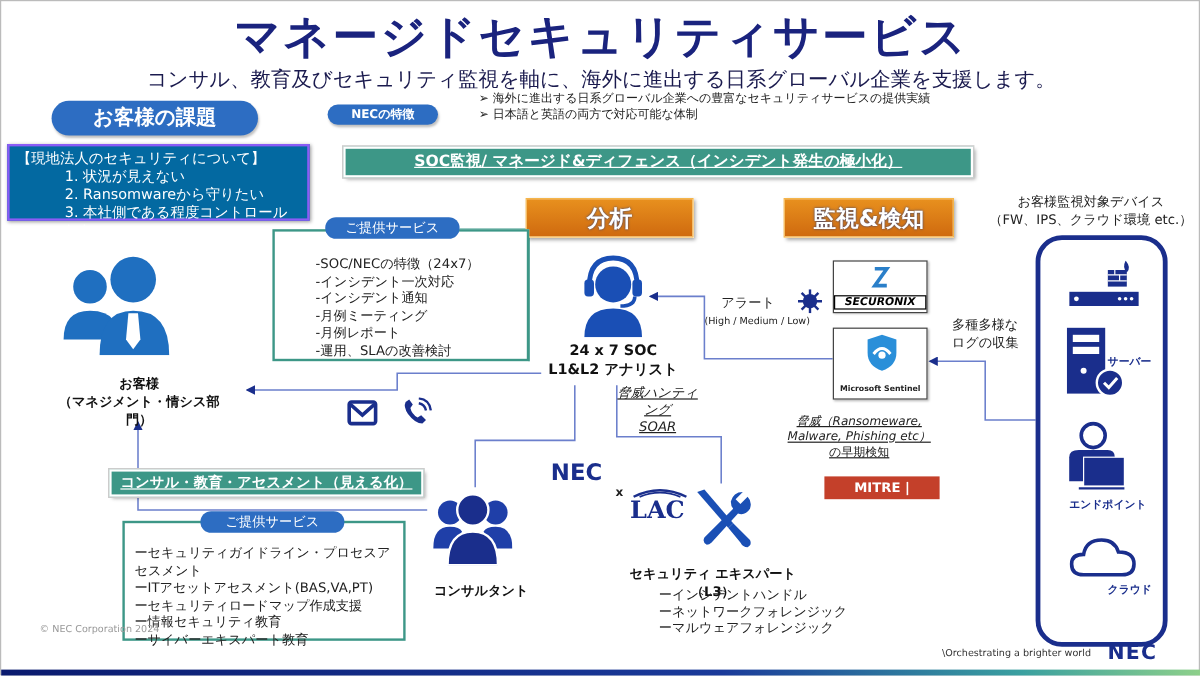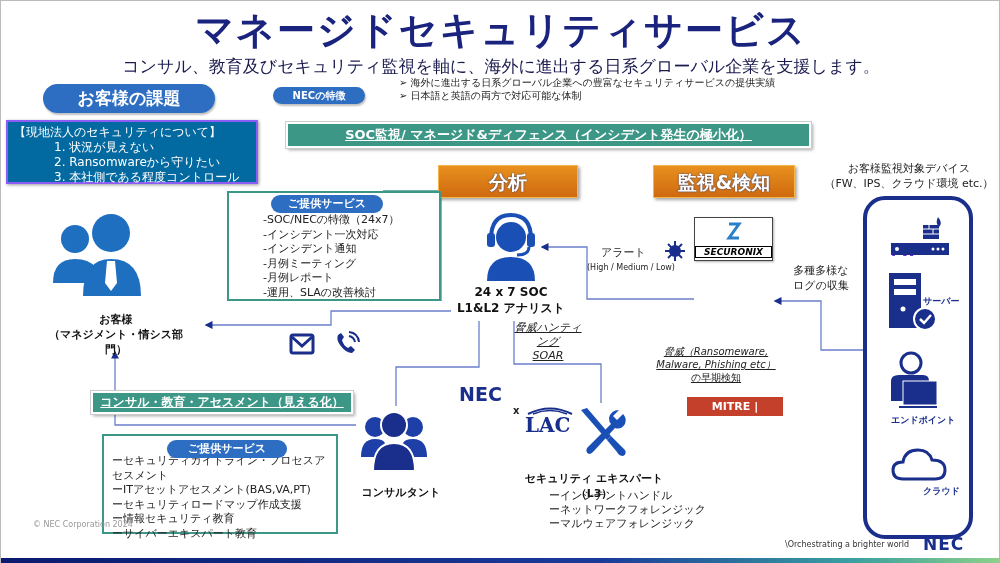--- a/index.html
+++ b/index.html
@@ -18,21 +18,21 @@
   .soc-banner { left: 285px; top: 121px; width: 525px; height: 26px; line-height: 22px; font-size: 13px; }
   .consult-banner { left: 90px; top: 390px; width: 262px; height: 23px; line-height: 19px; font-size: 12px; }
   .orange { background: linear-gradient(#e8901e, #cf6a0f); color: #fff; font-weight: bold; text-align: center; border: 1px solid #f5b54a; box-shadow: 2px 2px 3px rgba(0,0,0,0.35); text-shadow: 0 0 2px #1a3a8a; }
   .ana { left: 437px; top: 164px; width: 140px; height: 33px; line-height: 33px; font-size: 19px; }
   .mon { left: 652px; top: 164px; width: 142px; height: 33px; line-height: 33px; font-size: 19px; }
   .svc-box { border: 2px solid #3d9787; background: #fff; }
   .svc1 { left: 226px; top: 190px; width: 214px; height: 110px; }
   .svc1 .list { position: absolute; left: 34px; top: 20px; font-size: 11px; line-height: 14.5px; color: #222; }
   .svc2 { left: 101px; top: 433px; width: 236px; height: 100px; }
   .svc2 .list { position: absolute; left: 8px; top: 18px; font-size: 11px; line-height: 14.5px; color: #222; }
-  .svc-pill { height: 18px; line-height: 18px; font-size: 11px; background: #2d6dc2; color: #fff; border-radius: 10px; text-align: center; font-weight: bold; margin-top: 14px; }
+  .svc-pill { height: 18px; line-height: 18px; font-size: 11px; background: #2d6dc2; color: #fff; border-radius: 10px; text-align: center; font-weight: normal; }
   .svc1-pill { left: 270px; top: 180px; width: 112px; }
   .svc2-pill { left: 166px; top: 425px; width: 120px; }
   .label-bold { font-weight: bold; text-align: center; color: #111; }
   .cust-label { left: 40px; top: 311px; width: 150px; font-size: 11px; line-height: 15px; }
   .soc-label { left: 455px; top: 283px; width: 110px; font-size: 12px; line-height: 16px; }
   .consult-label { left: 355px; top: 484px; width: 90px; font-size: 11px; }
   .expert-label { left: 508px; top: 470px; width: 170px; font-size: 11px; }
   .expert-list { left: 548px; top: 488px; font-size: 11px; line-height: 14px; color: #222; }
   .hunt { left: 512px; top: 320px; width: 70px; text-align: center; font-size: 11px; line-height: 14px; font-style: italic; text-decoration: underline; color: #222; }
   .alert { left: 600px; top: 244px; font-size: 11px; color: #222; }
@@ -170,20 +170,28 @@
     </g>
   </svg>
   <div class="abs alert-sev">(High / Medium / Low)</div>
 
   <div class="abs vendor securonix">
     <svg style="position:absolute;left:29px;top:3px;width:20px;height:20px" viewBox="0 0 20 20">
       <path d="M5,3 L15,3 L5,17 L15,17" fill="none" stroke="#2a7fc9" stroke-width="3"></path>
     </svg>
     <div class="txt">SECURONIX</div>
   </div>
+  <div class="abs vendor sentinel">
+    <svg style="position:absolute;left:27px;top:4px;width:26px;height:32px" viewBox="0 0 26 32">
+      <path d="M13,1 L25,5 L25,16 Q25,27 13,31 Q1,27 1,16 L1,5 Z" fill="#2a8fd9"></path>
+      <path d="M6,17 Q13,8 20,17" fill="none" stroke="#fff" stroke-width="2.5"></path>
+      <circle cx="13" cy="18" r="3" fill="#fff"></circle>
+    </svg>
+    <div class="txt">Microsoft Sentinel</div>
+  </div>
 
   <div class="abs logs">
     <div>多種多様な</div>
     <div>ログの収集</div>
   </div>
 
   <div class="abs threat">
     <div><i>脅威（Ransomeware,</i></div>
     <div><i>Malware, Phishing etc）</i></div>
     <div>の早期検知</div>

